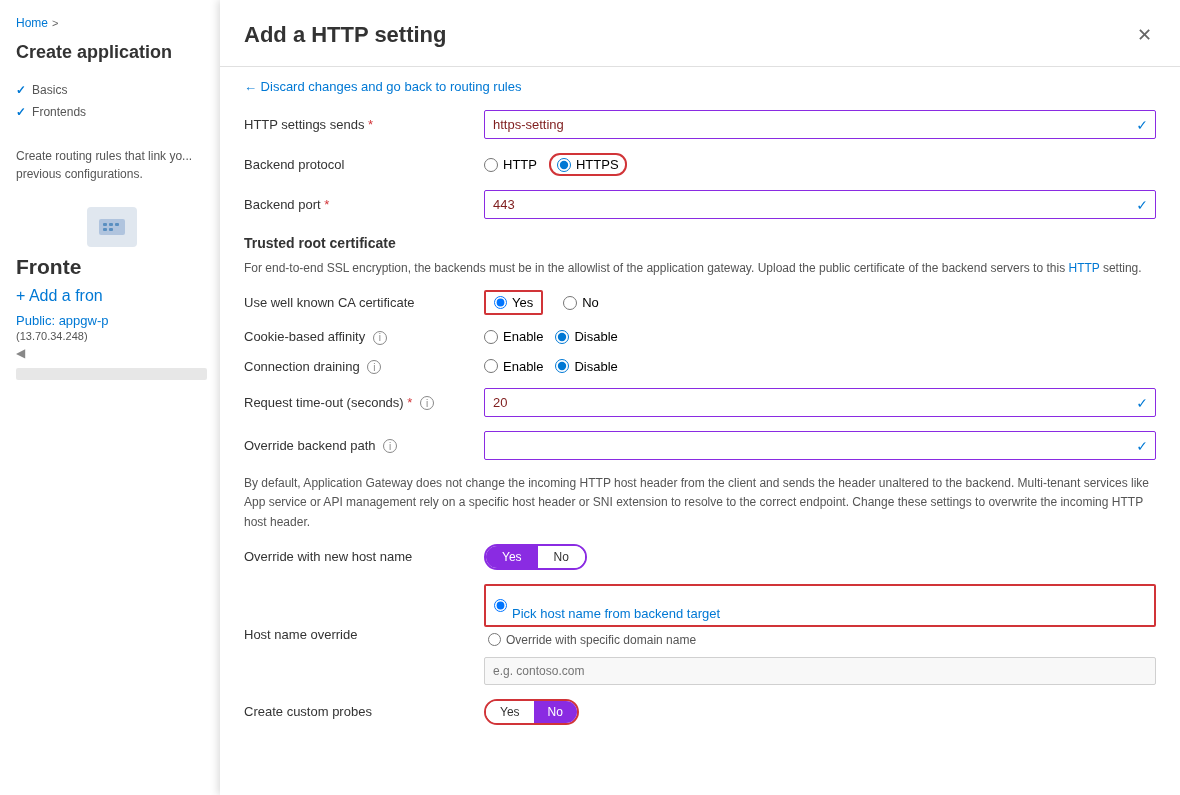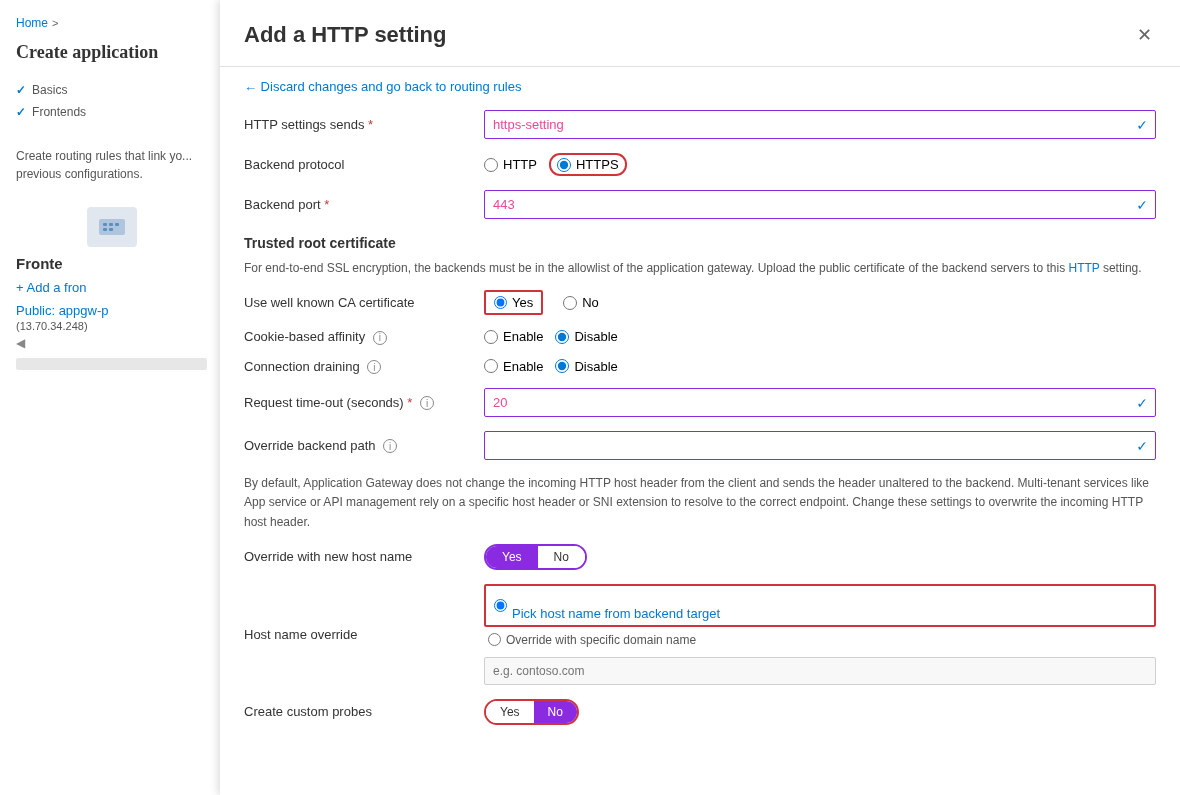--- a/index.html
+++ b/index.html
@@ -28,21 +28,20 @@
       font-size: 12px;
       color: #0078d4;
       gap: 4px;
     }
     .breadcrumb-sep { color: #666; font-size: 11px; }
     .page-title {
       font-size: 18px;
       font-weight: 600;
       color: #333;
       padding: 0 16px 16px;
-      font-family: Liberation Serif, serif;
     }
     .nav-steps {
       padding: 0 16px 16px;
     }
     .nav-step {
       display: flex;
       align-items: center;
       gap: 6px;
       padding: 4px 0;
       font-size: 12px;
@@ -63,32 +62,32 @@
     .sidebar-icon {
       width: 50px;
       height: 40px;
       background: #e0e7ef;
       border-radius: 4px;
       display: flex;
       align-items: center;
       justify-content: center;
     }
     .frontend-title {
-      font-size: 15px;
+      font-size: 21px;
       font-weight: 600;
       padding: 0 16px 8px;
       color: #333;
       white-space: nowrap;
       overflow: hidden;
       text-overflow: ellipsis;
     }
     .add-frontend-link {
       color: #0078d4;
       padding: 0 16px;
-      font-size: 13px;
+      font-size: 16px;
       cursor: pointer;
       display: block;
     }
     .public-info {
       font-size: 13px;
       color: #0078d4;
       padding: 8px 16px 2px;
     }
     .ip-info {
       font-size: 11px;
@@ -192,21 +191,21 @@
     }
 
     
     .text-input {
       width: 100%;
       border: 1px solid #8a2be2;
       border-radius: 2px;
       padding: 6px 28px 6px 8px;
       font-size: 13px;
       outline: none;
-      color: #ec4899;
+      color: #7f1d1d;
     }
     .input-check {
       position: absolute;
       right: 8px;
       top: 50%;
       transform: translateY(-50%);
       color: #0078d4;
       font-size: 14px;
     }
 

